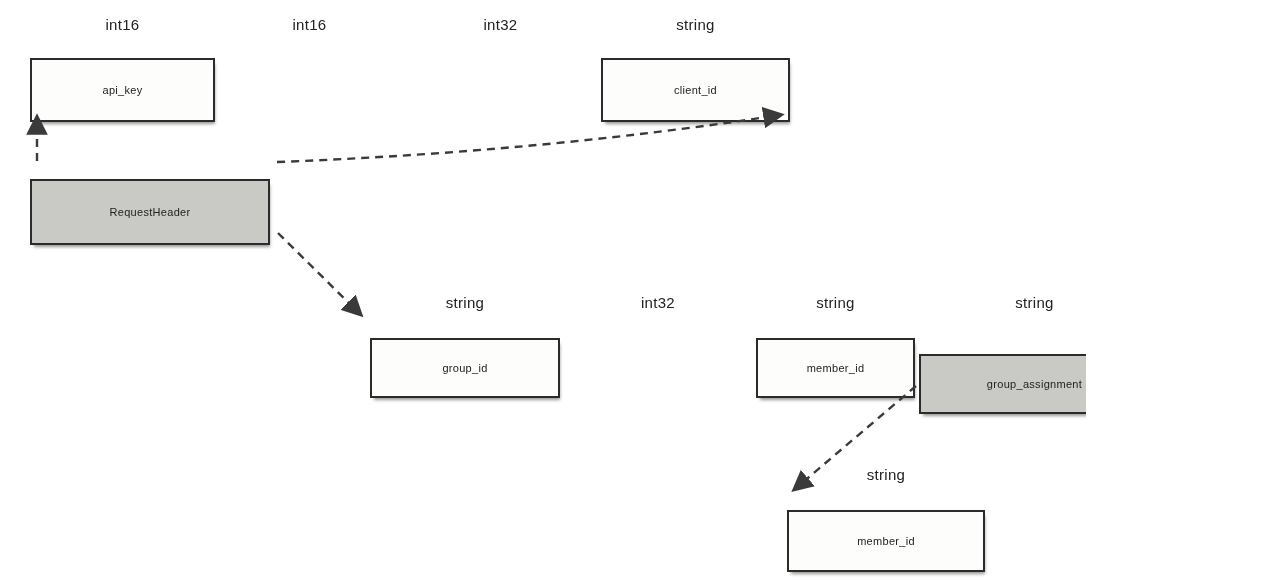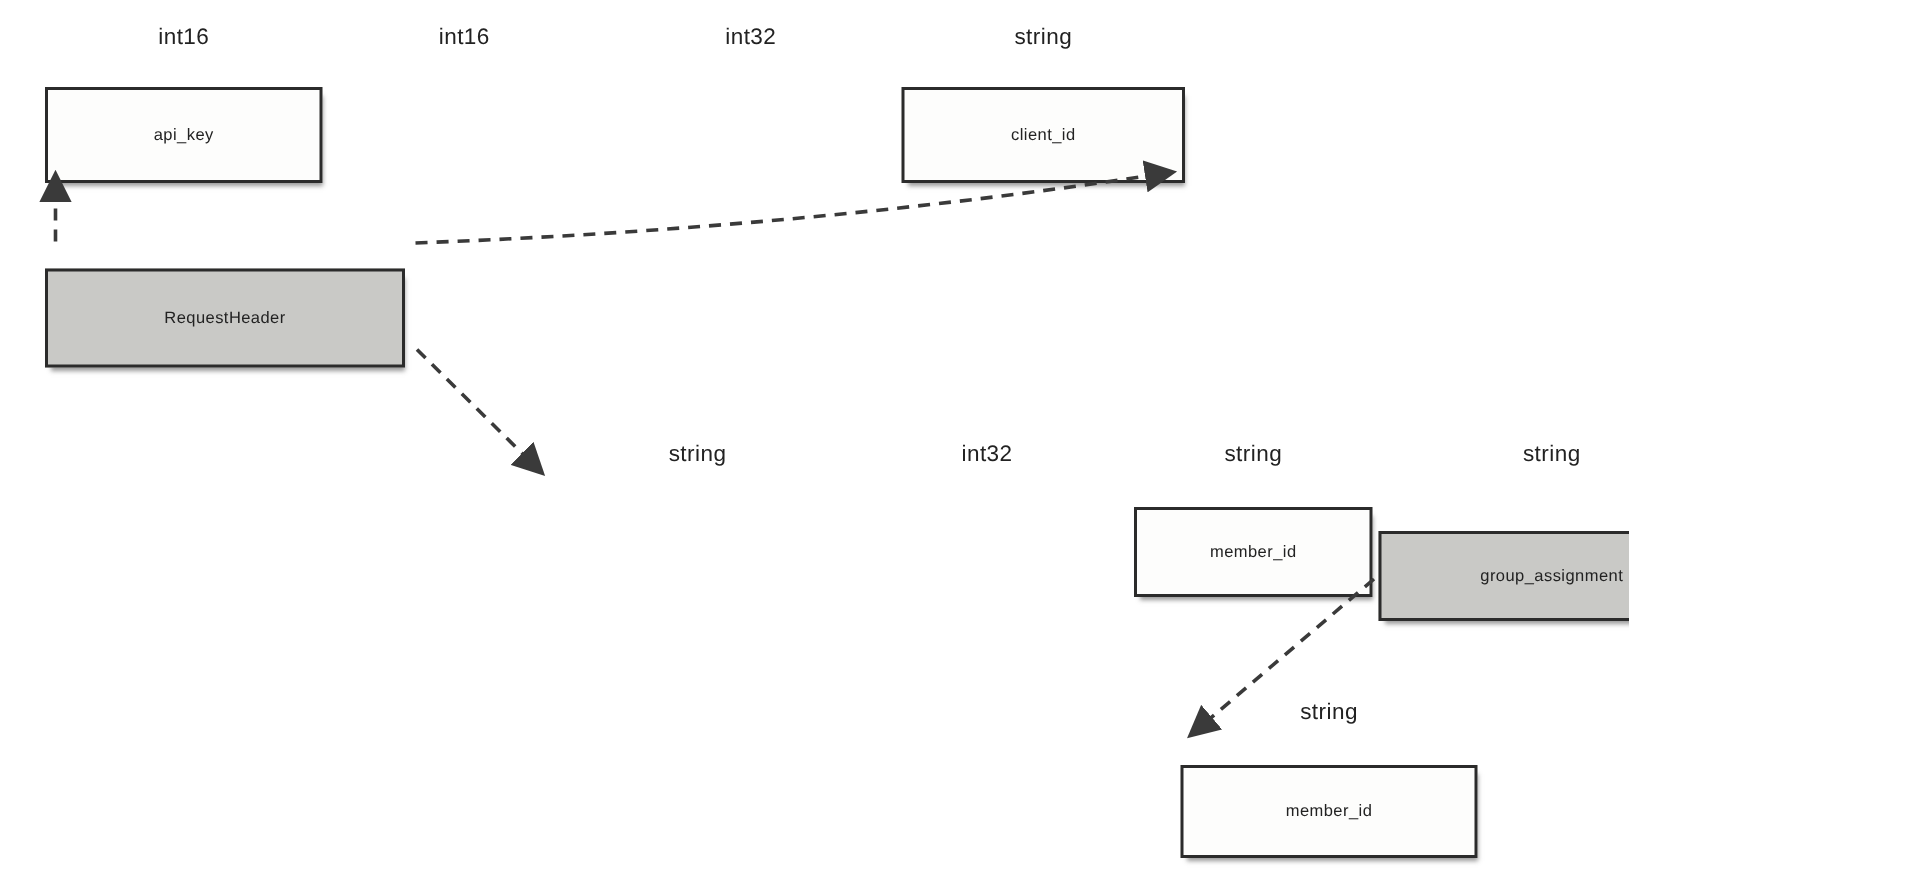--- a/index.html
+++ b/index.html
@@ -78,20 +78,23 @@
 
   <div class="fbox" style="left:601px;top:42px;width:189px;height:64px">
     <span>client_id</span>
   </div>
 
   <div class="tlabel" style="left:370px;top:294px;width:190px">string</div>
   <div class="tlabel" style="left:566px;top:294px;width:184px">int32</div>
   <div class="tlabel" style="left:756px;top:294px;width:159px">string</div>
   <div class="tlabel" style="left:919px;top:294px;width:231px">string</div>
 
+  <div class="fbox" style="left:370px;top:322px;width:190px;height:60px">
+    <span>group_id</span>
+  </div>
   <div class="fbox" style="left:756px;top:322px;width:159px;height:60px">
     <span>member_id</span>
   </div>
   <div class="fbox shaded" style="left:919px;top:338px;width:231px;height:60px;background:var(--array-fill)">
     <span>group_assignment</span>
   </div>
 
   <div class="tlabel" style="left:787px;top:466px;width:198px">string</div>
   <div class="tlabel" style="left:989px;top:446px;width:246px">bytes</div>
 

